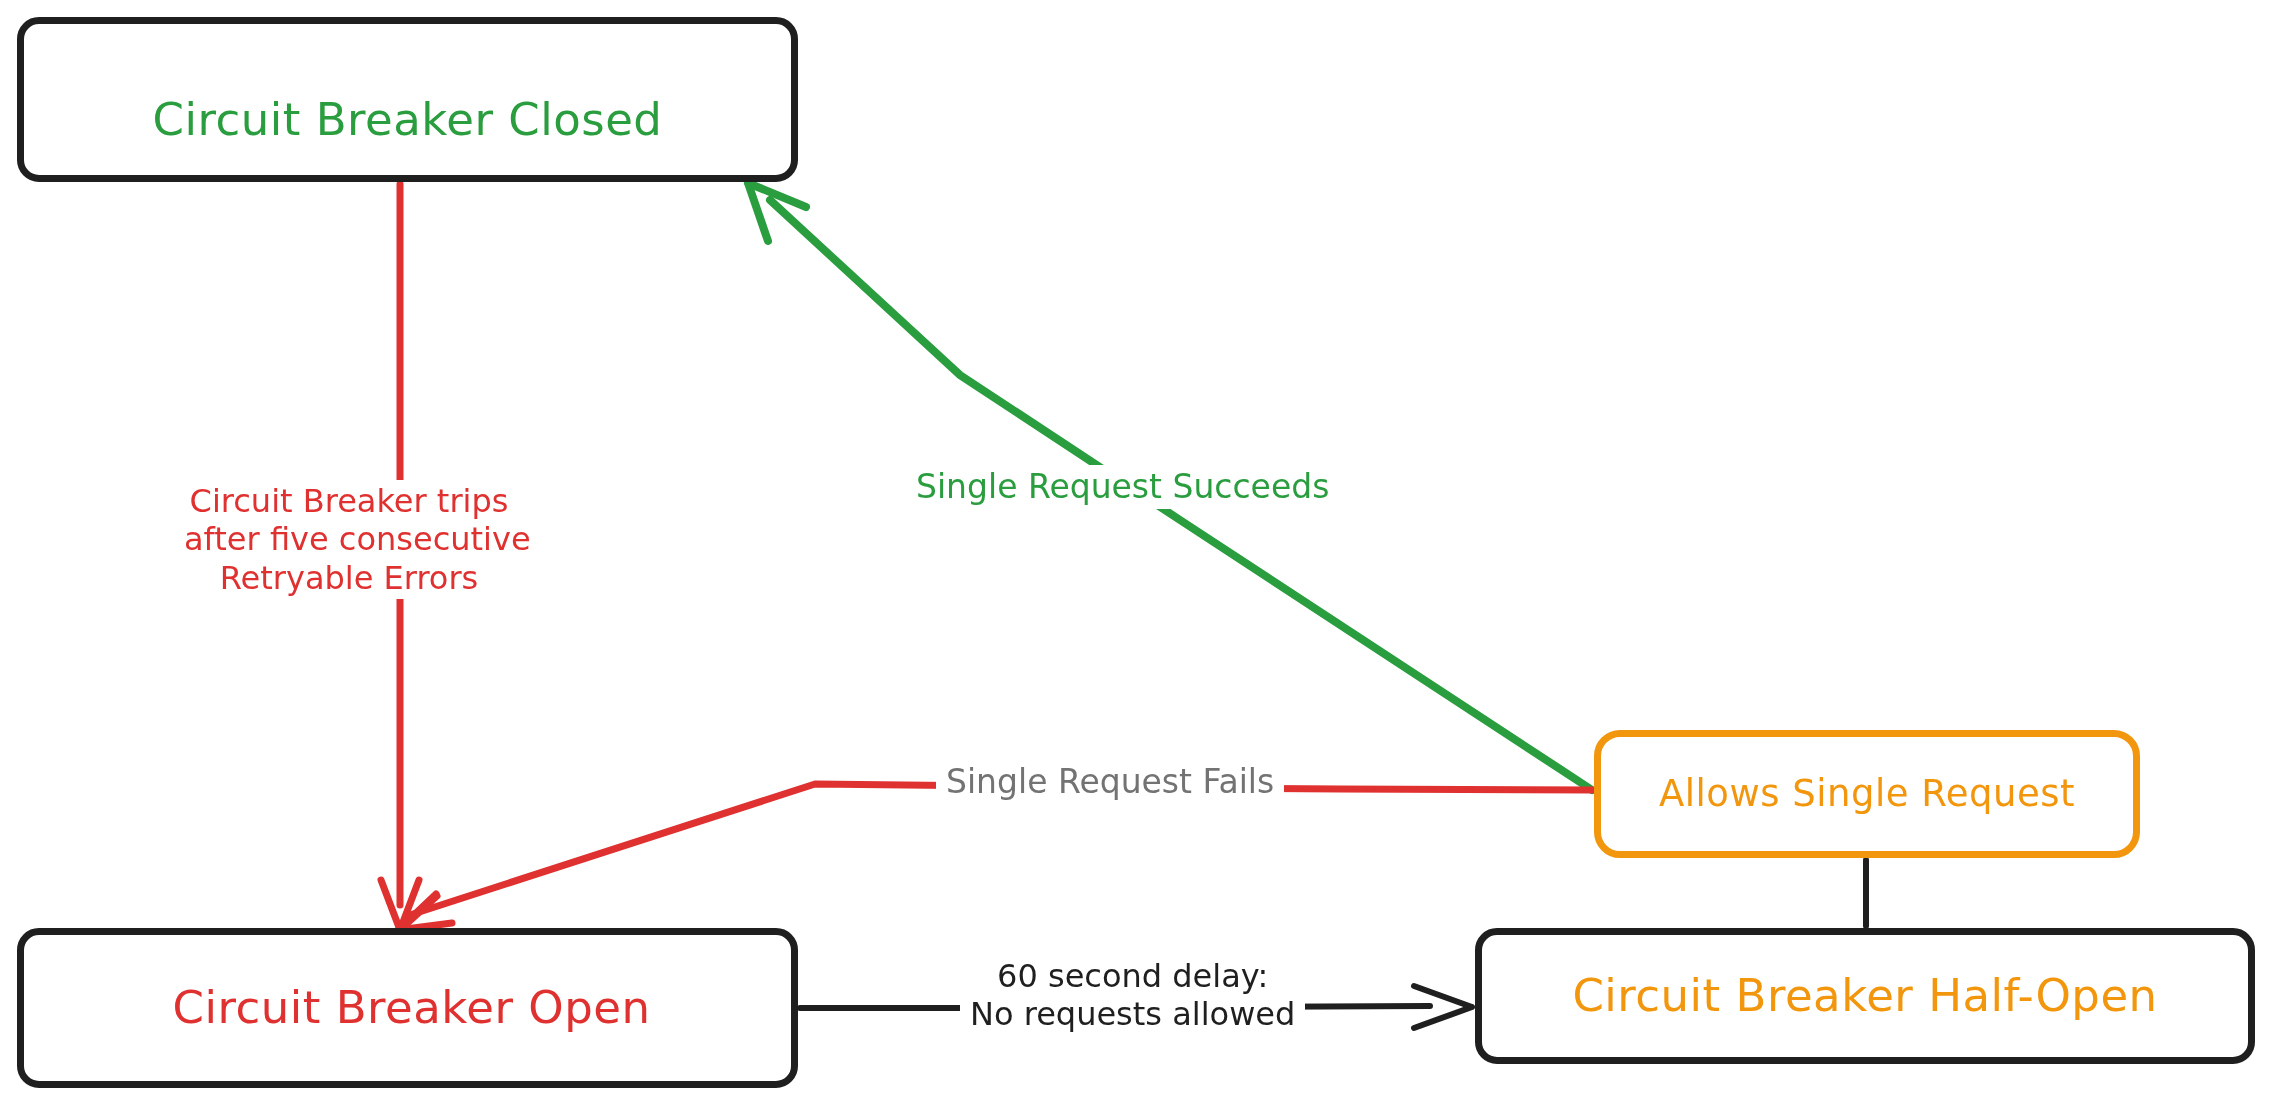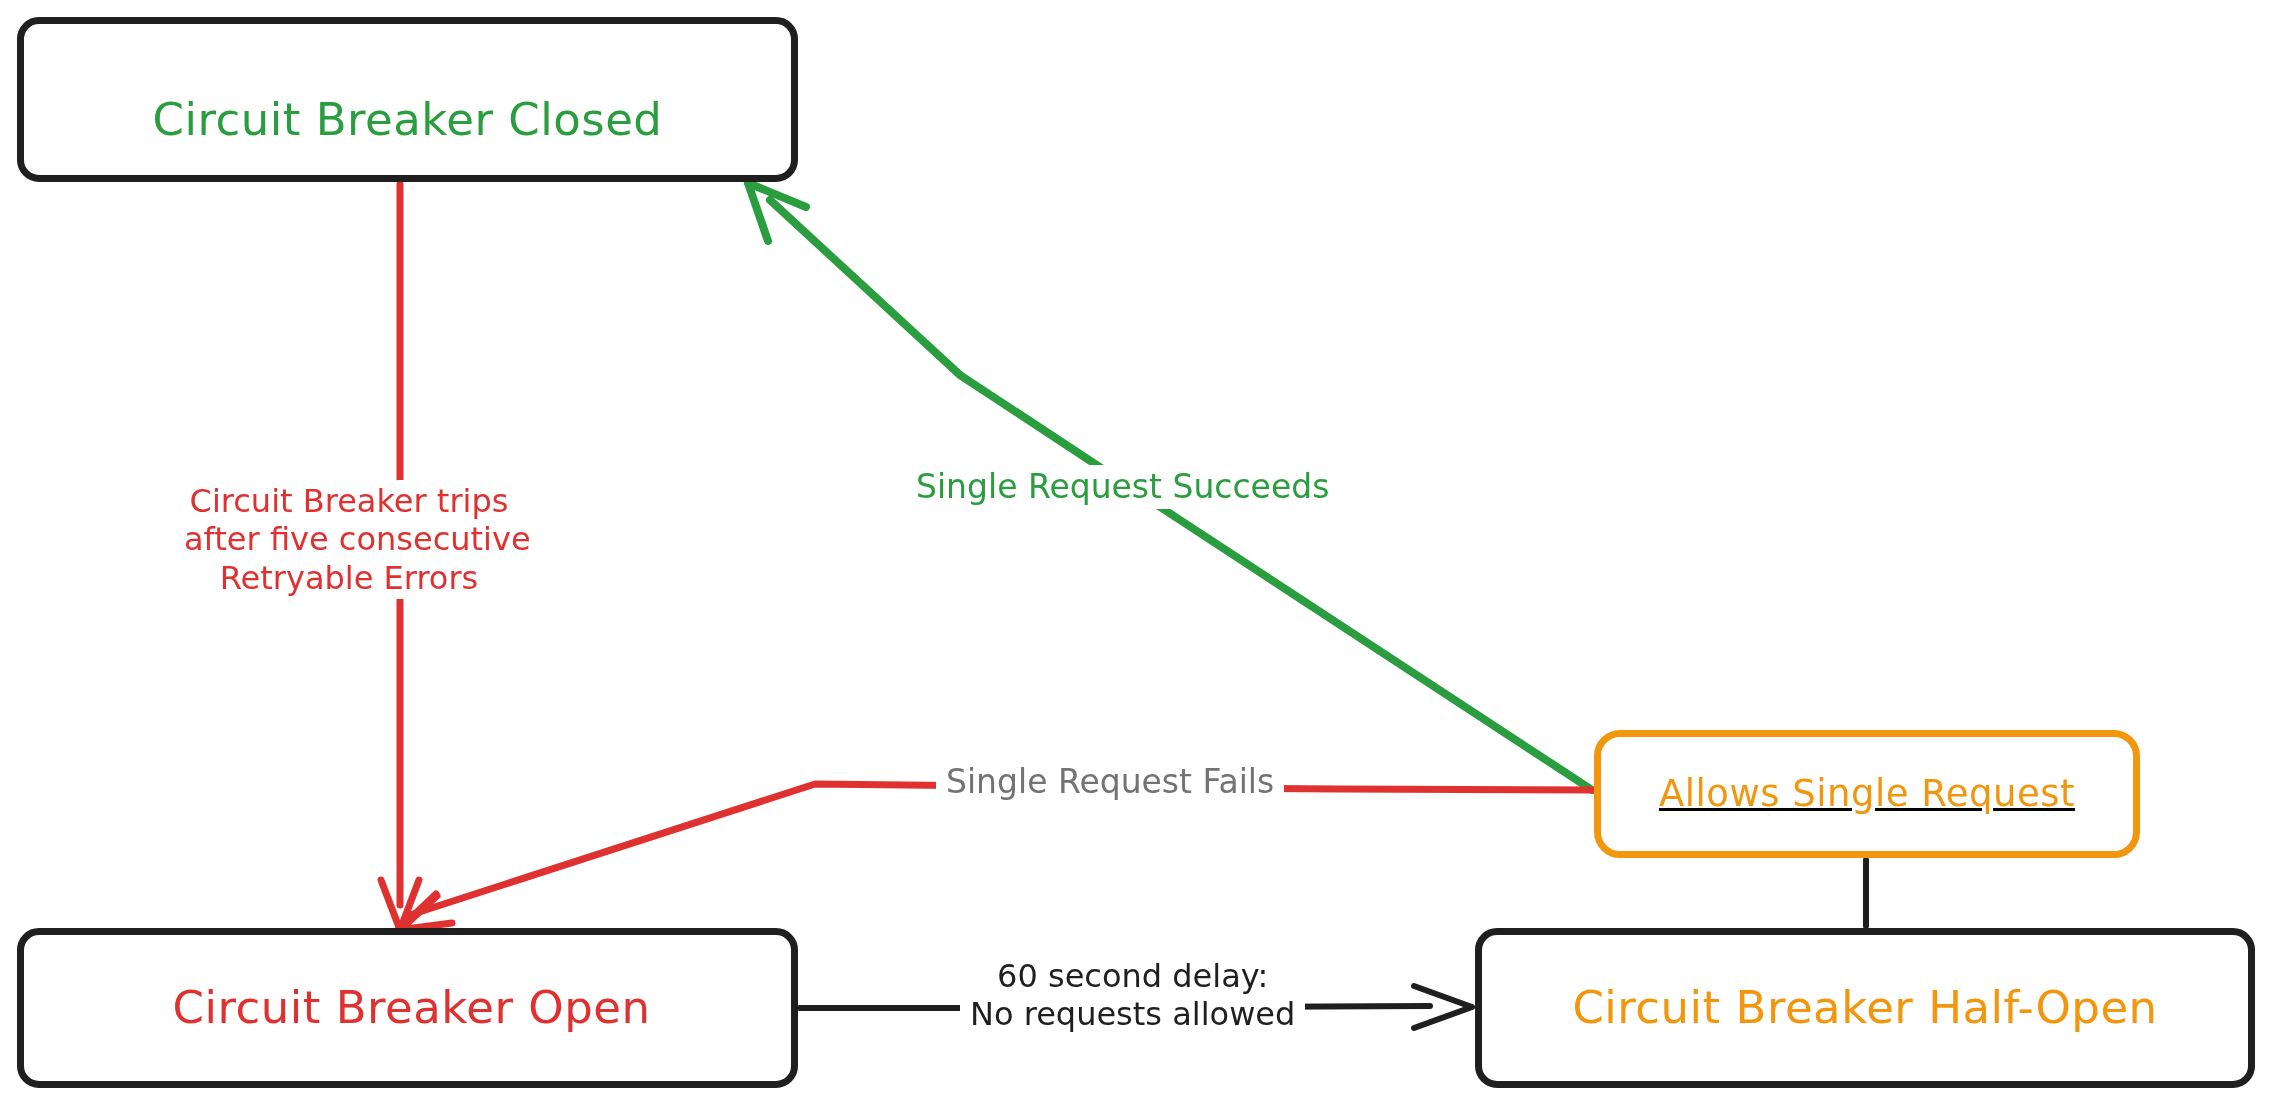--- a/index.html
+++ b/index.html
@@ -69,31 +69,30 @@
   }
   #node-open .node-label {
     color: #e03131;
     font-size: 45px;
   }
   #node-allows {
     left: 1594px;
     top: 730px;
     width: 546px;
     height: 128px;
-    text-decoration: underline;
   }
   #node-allows .node-label {
     color: #f2960d;
     font-size: 37px;
   }
   #node-half-open {
     left: 1475px;
     top: 928px;
     width: 780px;
-    height: 160px;
+    height: 136px;
   }
   #node-half-open .node-label {
     color: #f2960d;
     font-size: 45px;
   }
   .edge-label {
     position: absolute;
     font-family: "DejaVu Sans", sans-serif;
     line-height: 1.2;
     text-align: center;

